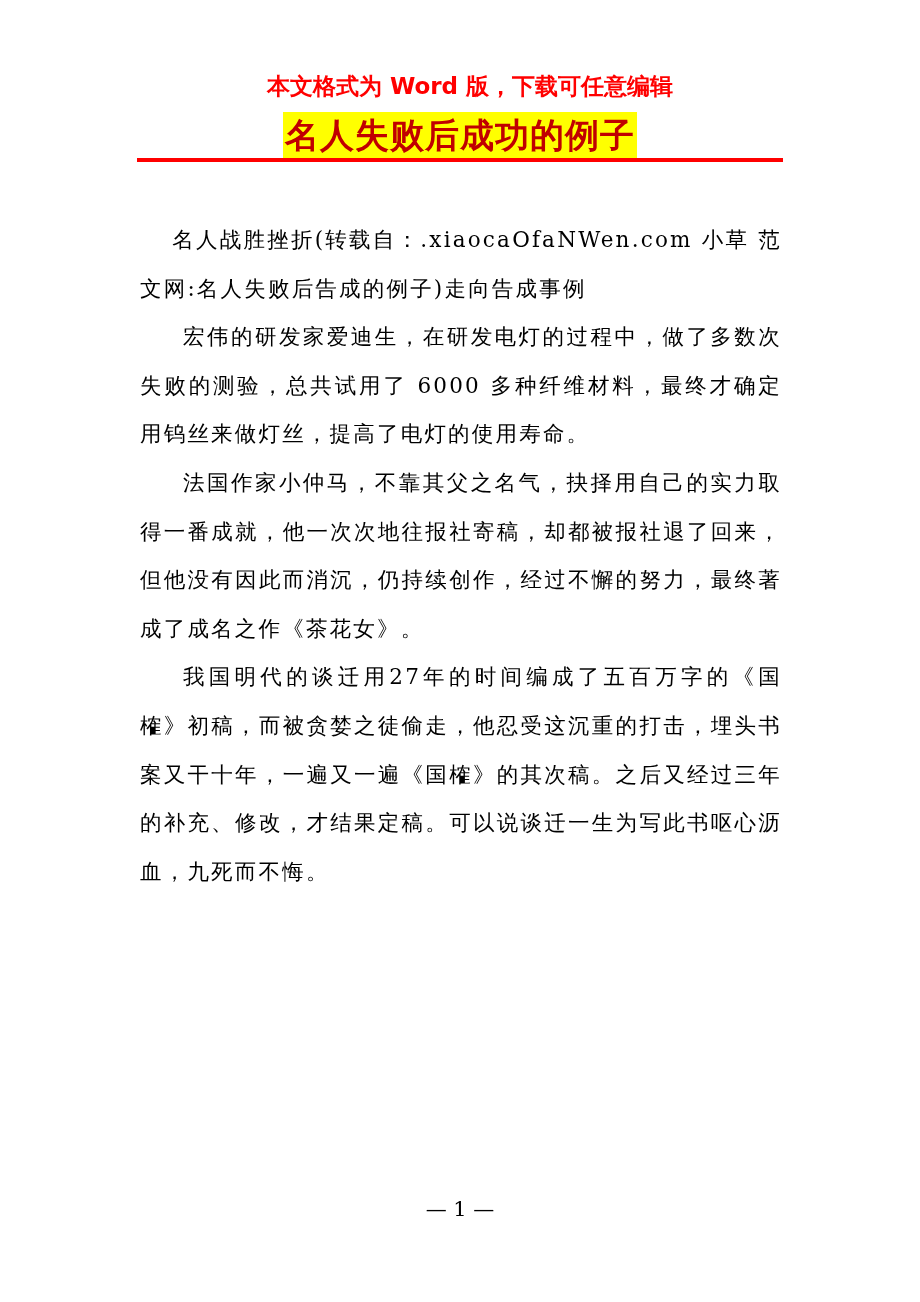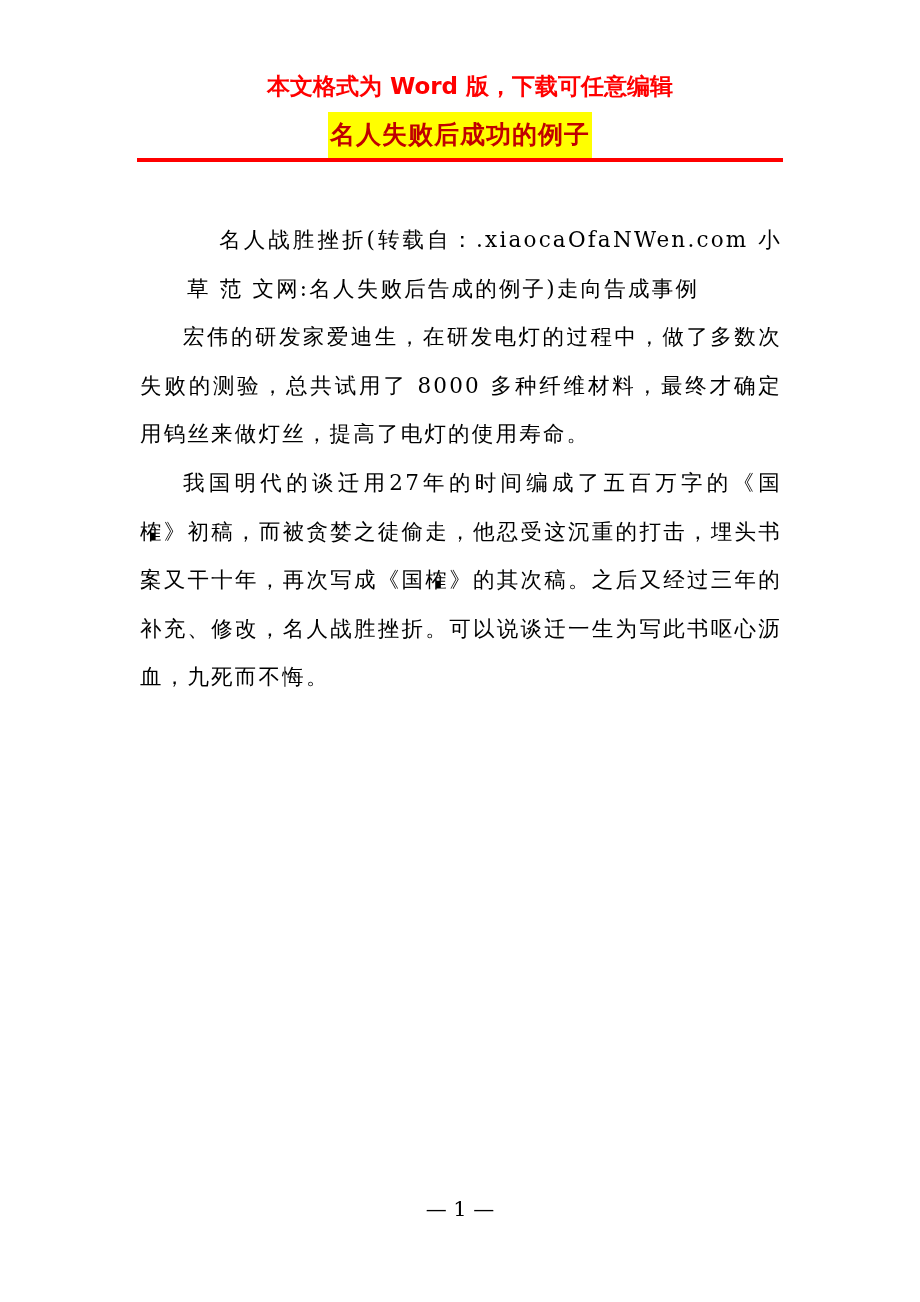--- a/index.html
+++ b/index.html
@@ -40,21 +40,21 @@
       top: 112px;
       width: 920px;
       text-align: center;
     }
     .title {
       display: inline-block;
       background: #ffff00;
       color: #c00000;
       font-family: "DejaVu Sans", "Liberation Sans", sans-serif;
       font-weight: bold;
-      font-size: 25px;
+      font-size: 34px;
       line-height: 46px;
       padding: 0 2px;
       letter-spacing: 1px;
     }
     .rule {
       position: absolute;
       left: 137px;
       top: 158px;
       width: 646px;
       height: 4px;
@@ -72,21 +72,20 @@
     .body-text p {
       margin: 0;
       text-indent: 2em;
       text-align: justify;
     }
     .body-text p.heading {
       text-indent: 1em;
     }
     .body-text p.subhead {
       text-indent: 1.5em;
-      margin-left: 47px;
     }
     .footer {
       position: absolute;
       left: 0;
       top: 1194px;
       width: 920px;
       text-align: center;
       font-size: 21px;
       line-height: 30px;
     }
@@ -99,19 +98,20 @@
   <div class="banner">本文格式为 Word 版，下载可任意编辑</div>
 
   <div class="title-wrap">
     <span class="title">名人失败后成功的例子</span>
   </div>
 
   <div class="rule"></div>
 
   <div class="body-text">
     <p class="subhead">名人战胜挫折(转载自：.xiaocaOfaNWen.com 小草 范 文网:名人失败后告成的例子)走向告成事例</p>
-    <p>宏伟的研发家爱迪生，在研发电灯的过程中，做了多数次失败的测验，总共试用了 8000 多种纤维材料，最终才确定用钨丝来做灯丝，提高了电灯的使用寿命。</p>
-    <p>我国明代的谈迁用27年的时间编成了五百万字的《国榷》初稿，而被贪婪之徒偷走，他忍受这沉重的打击，埋头书案又干十年，再次写成《国榷》的其次稿。之后又经过三年的补充、修改，名人战胜挫折。可以说谈迁一生为写此书呕心沥血，九死而不悔。</p>
+    <p>宏伟的研发家爱迪生，在研发电灯的过程中，做了多数次失败的测验，总共试用了 6000 多种纤维材料，最终才确定用钨丝来做灯丝，提高了电灯的使用寿命。</p>
+    <p>法国作家小仲马，不靠其父之名气，抉择用自己的实力取得一番成就，他一次次地往报社寄稿，却都被报社退了回来，但他没有因此而消沉，仍持续创作，经过不懈的努力，最终著成了成名之作《茶花女》。</p>
+    <p>我国明代的谈迁用27年的时间编成了五百万字的《国榷》初稿，而被贪婪之徒偷走，他忍受这沉重的打击，埋头书案又干十年，一遍又一遍《国榷》的其次稿。之后又经过三年的补充、修改，才结果定稿。可以说谈迁一生为写此书呕心沥血，九死而不悔。</p>
   </div>
 
   <div class="footer">— 1 —</div>
 
 </div>
 
 </body></html>

